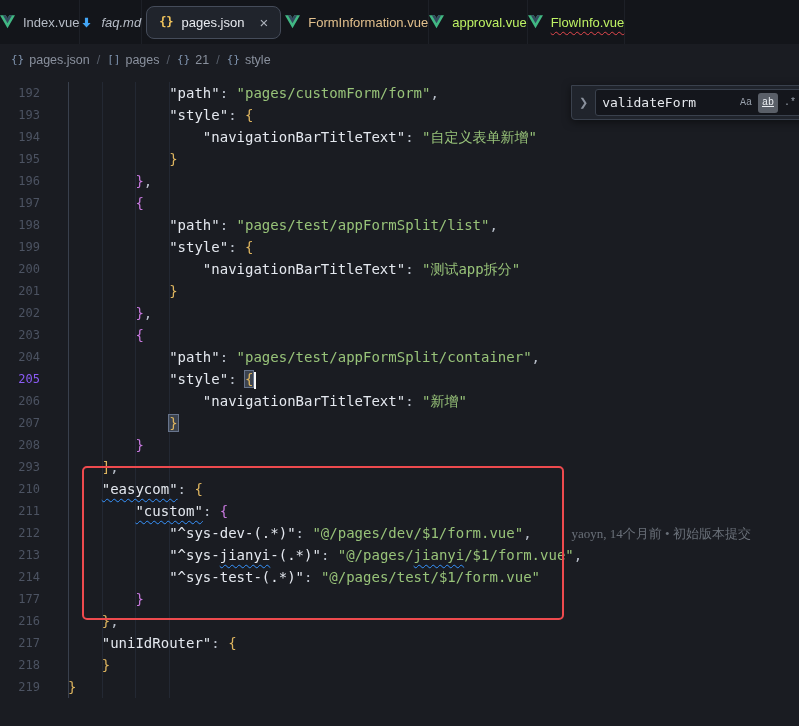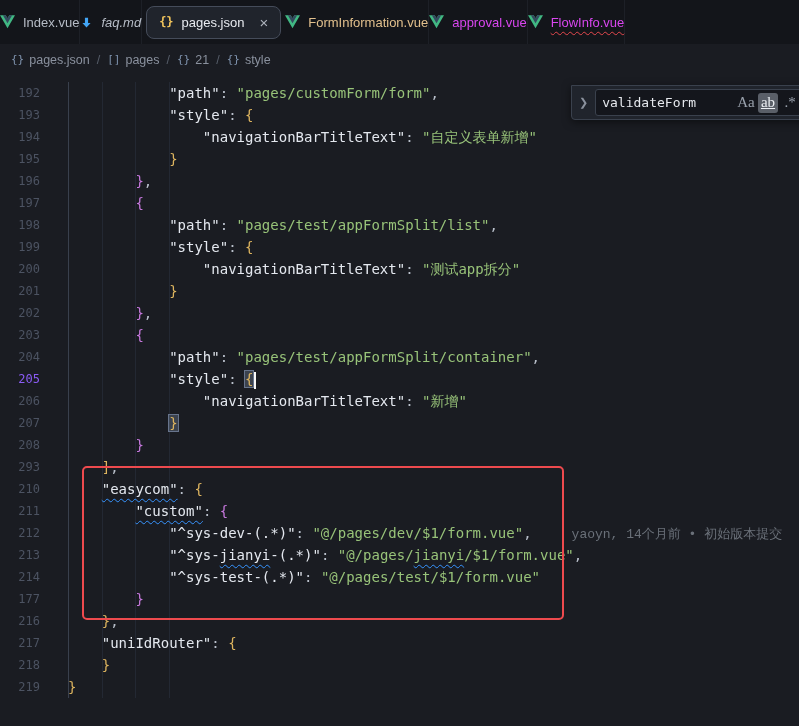--- a/index.html
+++ b/index.html
@@ -8,21 +8,21 @@
 
   
   .tabbar{display:flex;height:44px;background:#13151a;align-items:stretch;overflow:hidden}
   .tab{display:flex;align-items:center;gap:8px;padding:0 0;font-size:13px;color:#b6bcc6;
        border-right:1px solid #1d2027;white-space:nowrap;cursor:pointer;flex:none}
   .tab.preview .tab-label{font-style:italic}
   .tab.active{align-self:center;height:31px;border:1px solid #454c5a;border-radius:8px;
        background:#20242c;margin:0 4px;color:#e8ebf0;padding:0 12px;border-right:1px solid #454c5a}
   .tab-icon{display:flex;align-items:center}
   .tab-label.git-modified{color:#e2c08d}
-  .tab-label.git-added{color:#d946ef}
+  .tab-label.git-added{color:#bef264}
   .tab-label.err{text-decoration:underline wavy #e5484d;text-decoration-thickness:1px;text-underline-offset:4px}
   .tab-close{margin-left:7px;color:#aeb4bd;font-size:15px;line-height:1}
 
   
   .breadcrumb{display:flex;align-items:center;height:31px;padding:0 11px;font-size:12.5px;
        color:#8a919e;gap:7px;background:#1a1c22}
   .bc-item{display:flex;align-items:center;gap:5px;cursor:pointer}
   .bc-icon{font-family:"DejaVu Sans Mono",monospace;font-size:11px;color:#7f93ae}
   .bc-sep{color:#565d69}
 
@@ -39,36 +39,36 @@
   .tk-k{color:#e4e8ef}
   .tk-p{color:#bac1cc}
   .tk-s{color:#98c379}
   .tk-g{color:#ddb45f}
   .tk-m{color:#c678dd}
   .uw{text-decoration:underline wavy #3794ff;text-decoration-thickness:1px;text-underline-offset:3.5px}
   .bm{background:rgba(99,112,134,.45);box-shadow:0 0 0 1px #67748c}
   .cursor{display:inline-block;width:2px;height:17px;background:#f8f8f8;vertical-align:middle;
        margin-left:1px;animation:blink 1s steps(1) infinite}
   @keyframes blink{50%{opacity:0}}
-  .blame{color:#6a7079;font-size:13px;margin-left:40px;font-family:Liberation Mono, monospace}
+  .blame{color:#6a7079;font-size:13px;margin-left:40px;font-family:Liberation Serif, serif}
 
   
   .annotation-box{position:absolute;left:82px;top:391px;width:478px;height:150px;
        border:2px solid #ee4a4e;border-radius:5px;z-index:3;pointer-events:none}
 
   
   .find-widget{position:absolute;top:10px;left:571px;width:242px;height:35px;background:#20242c;
        border:1px solid #3a414d;border-bottom-left-radius:4px;display:flex;align-items:center;
        gap:5px;padding:0 5px;box-shadow:0 2px 8px rgba(0,0,0,.5);z-index:4;box-sizing:border-box}
   .find-chevron{color:#8a919d;font-size:11px;padding:0 2px;cursor:pointer}
   .find-input{flex:1;display:flex;align-items:center;background:#14161c;border:1px solid #3a414d;
        border-radius:3px;height:25px;padding:0 6px;gap:2px}
   .find-text{flex:1;font-family:"DejaVu Sans Mono",monospace;font-size:13px;color:#e6e9ee}
   .find-opt{width:20px;height:20px;display:flex;align-items:center;justify-content:center;
-       font-family:Liberation Serif, serif;font-size:15px;color:#9aa2ad;border-radius:3px;cursor:pointer;flex:none}
+       font-family:Liberation Mono, monospace;font-size:10px;color:#9aa2ad;border-radius:3px;cursor:pointer;flex:none}
   .find-opt.active{background:#5a5f68;color:#eceff3}
   .find-opt.ww{text-decoration:underline}
 </style>
 </head>
 <body>
 
 <div class="window">
 
   <div class="tabbar" id="tabbar">
       <div class="tab">

